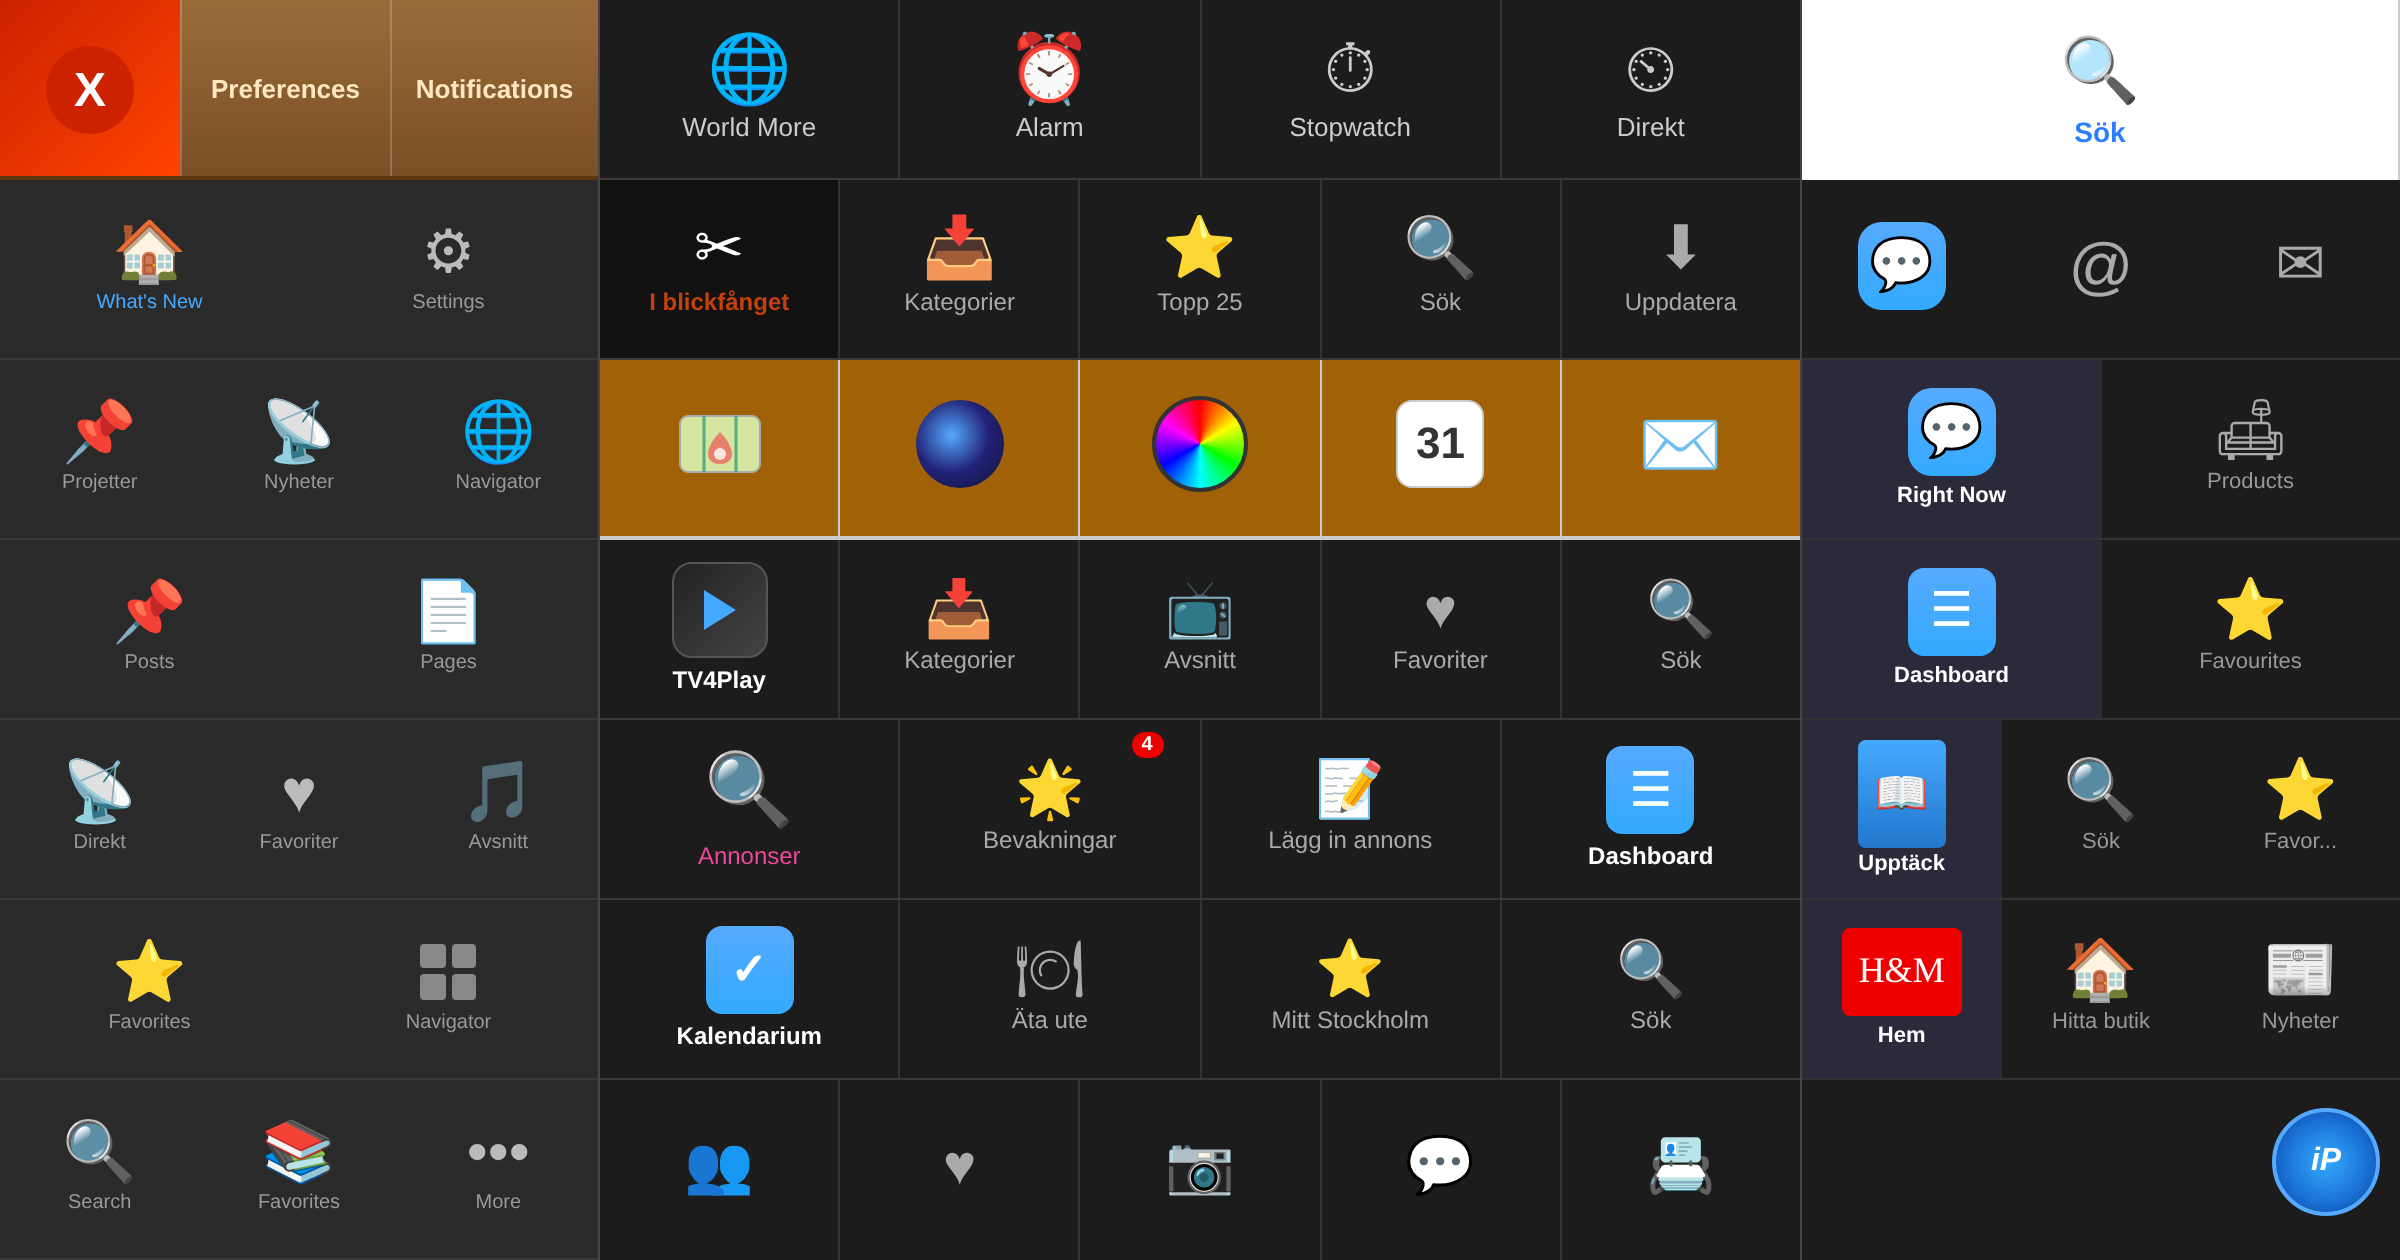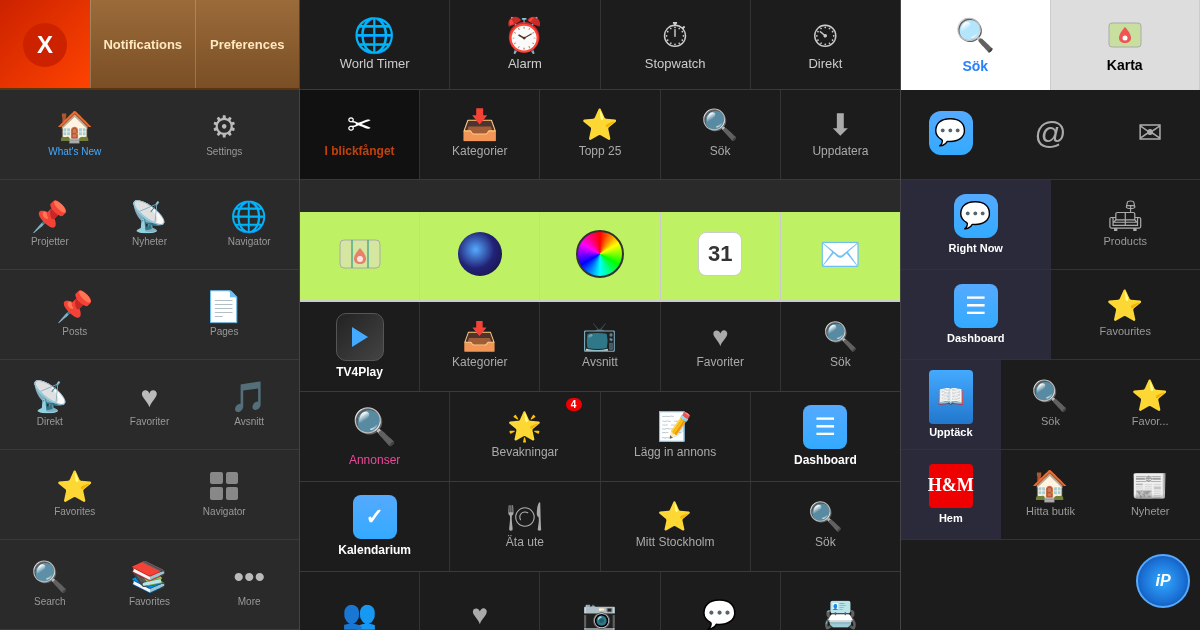--- a/index.html
+++ b/index.html
@@ -212,24 +212,23 @@
     .appstore-cell:last-child { border-right: none; }
     .appstore-cell .cell-icon { font-size: 30px; color: #aaa; margin-bottom: 4px; }
     .appstore-cell .cell-label { font-size: 12px; color: #aaa; }
     .appstore-cell.selected { background: #111; }
     .appstore-cell.selected .cell-label { color: #c2410c; font-weight: 700; }
     .appstore-cell.selected .cell-icon { color: #fff; }
 
     
     .white-row {
       height: 90px;
-      background: #bef264;
+      background: #a16207;
       display: flex;
       border-bottom: 2px solid #ccc;
-      margin-top: 32px;
     }
 
     .white-cell {
       flex: 1;
       display: flex;
       flex-direction: column;
       align-items: center;
       justify-content: center;
       padding: 6px 4px;
       cursor: pointer;
@@ -496,29 +495,29 @@
       display: flex;
       align-items: center;
       justify-content: center;
       font-size: 22px;
       color: #fff;
       margin-bottom: 2px;
       position: relative;
     }
 
     .hm-icon {
-      width: 44px;
+      width: 60px;
       height: 44px;
       background: #e00;
       border-radius: 4px;
       display: flex;
       align-items: center;
       justify-content: center;
       font-size: 18px;
-      font-weight: 700;
+      font-weight: 400;
       color: #fff;
       margin-bottom: 4px;
       font-family: serif;
     }
 
     .kal-blue-icon {
       width: 44px;
       height: 44px;
       background: linear-gradient(to bottom, #5af, #3af);
       border-radius: 8px;
@@ -537,21 +536,21 @@
 </head>
 <body>
 
 <div class="screen">
 
   <div class="center-content">
 
     <div class="clock-row">
       <div class="clock-cell">
         <span class="cell-icon">🌐</span>
-        <span class="cell-label">World Timer</span>
+        <span class="cell-label">World More</span>
       </div>
       <div class="clock-cell">
         <span class="cell-icon">⏰</span>
         <span class="cell-label">Alarm</span>
       </div>
       <div class="clock-cell">
         <span class="cell-icon">⏱</span>
         <span class="cell-label">Stopwatch</span>
       </div>
       <div class="clock-cell">
@@ -710,22 +709,22 @@
   <div class="left-panel">
 
     <div class="left-top">
       <div class="left-top-logo">
         <svg width="50" height="50" viewBox="0 0 50 50">
           <circle cx="25" cy="25" r="22" fill="#cc2200"></circle>
           <text x="25" y="33" text-anchor="middle" font-size="24" fill="white" font-weight="900">X</text>
         </svg>
       </div>
       <div class="left-top-items">
+        <div class="left-top-btn">Preferences</div>
         <div class="left-top-btn">Notifications</div>
-        <div class="left-top-btn">Preferences</div>
       </div>
     </div>
 
     <div class="left-rows">
 
       <div class="left-row">
         <div class="left-cell active">
           <span class="cell-icon">🏠</span>
           <span class="cell-label" style="color:#4af">What's New</span>
         </div>
@@ -809,28 +808,20 @@
     </div>
   </div>
 
   <div class="right-panel">
 
     <div class="right-tabs">
       <div class="right-tab active">
         <span class="tab-icon" style="color:#2a7fff">🔍</span>
         <span class="tab-label">Sök</span>
       </div>
-      <div class="right-tab">
-        <svg width="36" height="36" viewBox="0 0 36 36" style="margin-bottom:4px">
-          <rect x="2" y="6" width="32" height="24" rx="3" fill="#c8dfa0" stroke="#aaa"></rect>
-          <path d="M18 10 C18 10 12 16 12 21 C12 24.3 14.7 26 18 26 C21.3 26 24 24.3 24 21 C24 16 18 10 18 10Z" fill="#e55"></path>
-          <circle cx="18" cy="21" r="2.5" fill="#fff"></circle>
-        </svg>
-        <span class="tab-label">Karta</span>
-      </div>
     </div>
 
     <div class="right-row">
       <div class="right-cell">
         <div class="bubble-icon">💬</div>
       </div>
       <div class="right-cell">
         <span class="cell-icon" style="font-size:32px;color:#aaa">@</span>
       </div>
       <div class="right-cell">

